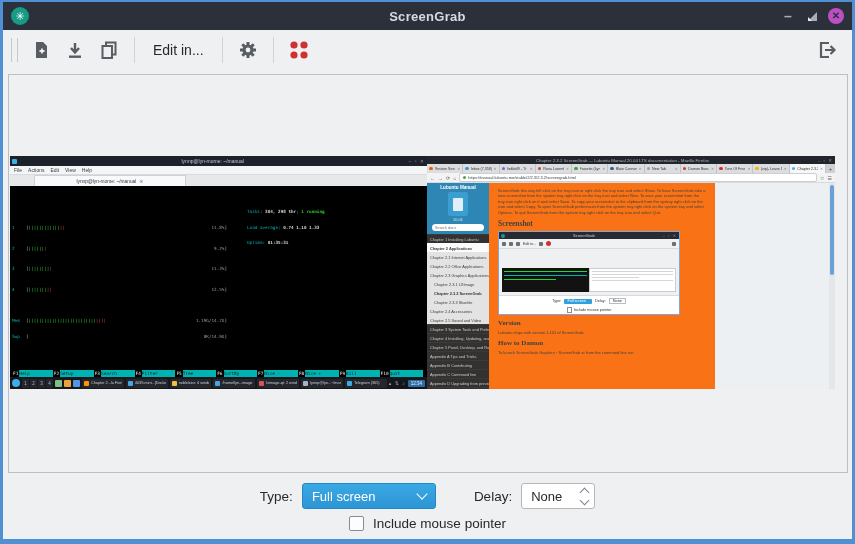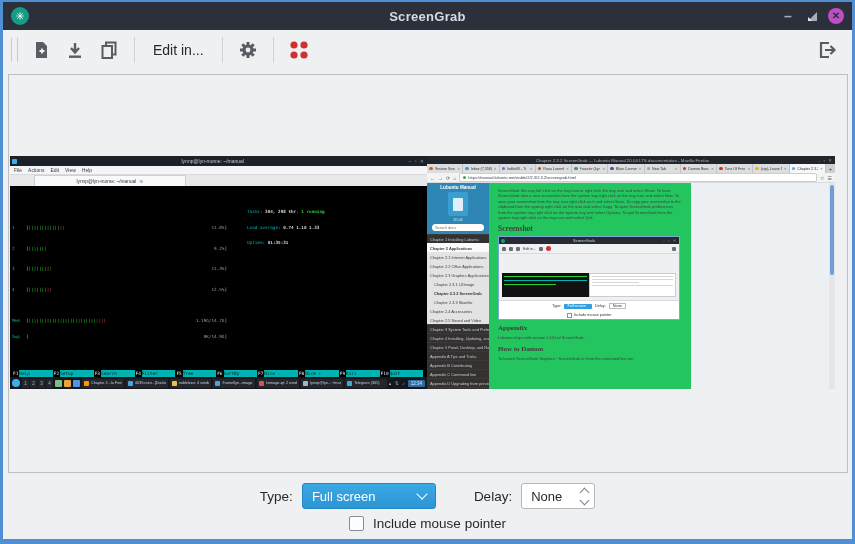--- a/index.html
+++ b/index.html
@@ -98,21 +98,21 @@
   .sb-logo{width:20px;height:24px;background:#3b9ed0;border-radius:2px;margin:2px auto;display:flex;align-items:center;justify-content:center;}
   .sb-book{width:10px;height:13px;background:#dff0fa;border-radius:1px;}
   .sb-ver{color:#cde6f5;font-size:3.8px;}
   .sb-search{display:block;width:52px;height:7px;margin:2px auto 0;background:#fff;border:none;border-radius:4px;font-size:3.8px;padding:0 3px;box-sizing:border-box;color:#555;font-family:"Liberation Sans",sans-serif;}
   .sb-item{font-size:3.9px;padding:1.5px 3px;color:#c9c9c9;border-top:1px solid rgba(255,255,255,.04);white-space:nowrap;overflow:hidden;}
   .sb-item.c-wh{background:#fcfcfc;color:#404040;font-weight:bold;}
   .sb-item.c-gy{background:#e3e3e3;color:#404040;}
   .sb-item.c-gy2{background:#e3e3e3;color:#404040;padding-left:7px;}
   .sb-item.c-gyb{background:#e3e3e3;color:#333;font-weight:bold;padding-left:7px;}
   .fc{position:absolute;left:62px;right:0;top:0;bottom:0;background:#edf0f2;}
-  .fc-page{position:absolute;left:0;top:0;bottom:0;width:202px;background:#22c55e;padding:5px 9px;box-sizing:border-box;overflow:hidden;}
+  .fc-page{position:absolute;left:0;top:0;bottom:0;width:226px;background:#f97316;padding:5px 9px;box-sizing:border-box;overflow:hidden;}
   .fc-p{font-size:4px;line-height:5.4px;color:#404040;margin:0 0 4px;}
   .fc-h{font-family:"Liberation Serif",serif;font-weight:bold;color:#404040;font-size:7.5px;margin:4px 0 3px;}
   .fc-h2{font-size:7px;}
   .f-scroll{position:absolute;right:0;top:0;bottom:0;width:6px;background:#e4e6e9;}
   .f-thumb{position:absolute;right:1px;top:2px;width:4px;height:90px;background:#6b9fd8;border-radius:2px;}
 
   
   .mini-sg{width:180px;border:1px solid #7fa8d9;background:#fff;margin:2px 0 4px;}
   .msg-tb{height:7px;background:#252a33;display:flex;align-items:center;gap:2px;padding:0 2px;}
   .msg-dot{width:4px;height:4px;border-radius:50%;background:#169b87;flex:none;}
@@ -513,21 +513,21 @@
                   <span>Type:</span>
                   <span class="msg-combo">Full screen</span>
                   <span>Delay:</span>
                   <span class="msg-none">None</span>
                 </div>
                 <div class="msg-check">
                       <span class="msg-box"></span>
                       <span>Include mouse pointer</span>
                     </div>
               </div>
-              <div class="fc-h fc-h2">Appendix</div>
+              <div class="fc-h fc-h2">Version</div>
               <p class="fc-p">Lubuntu ships with version 1.101 of ScreenGrab.</p>
               <div class="fc-h fc-h2">How to Damon</div>
               <p class="fc-p">To launch ScreenGrab Graphics ‣ ScreenGrab or from the command line run</p>
             </div>
             <div class="f-scroll">
                   <div class="f-thumb"></div>
                 </div>
           </div>
         </div>
       </div>

